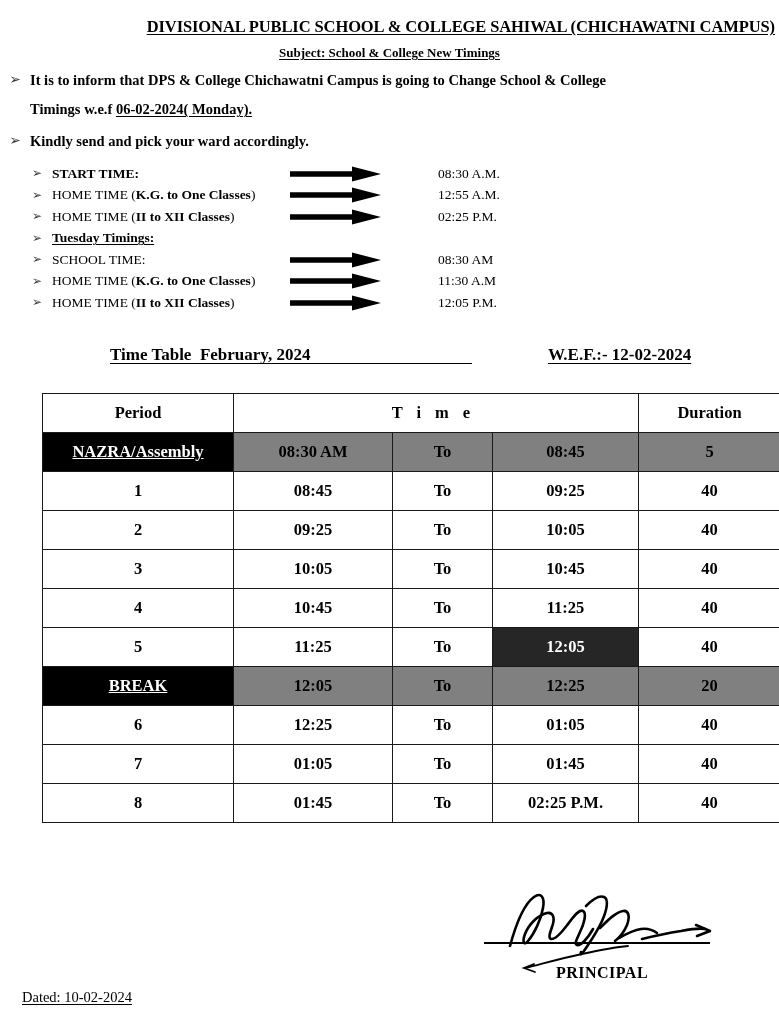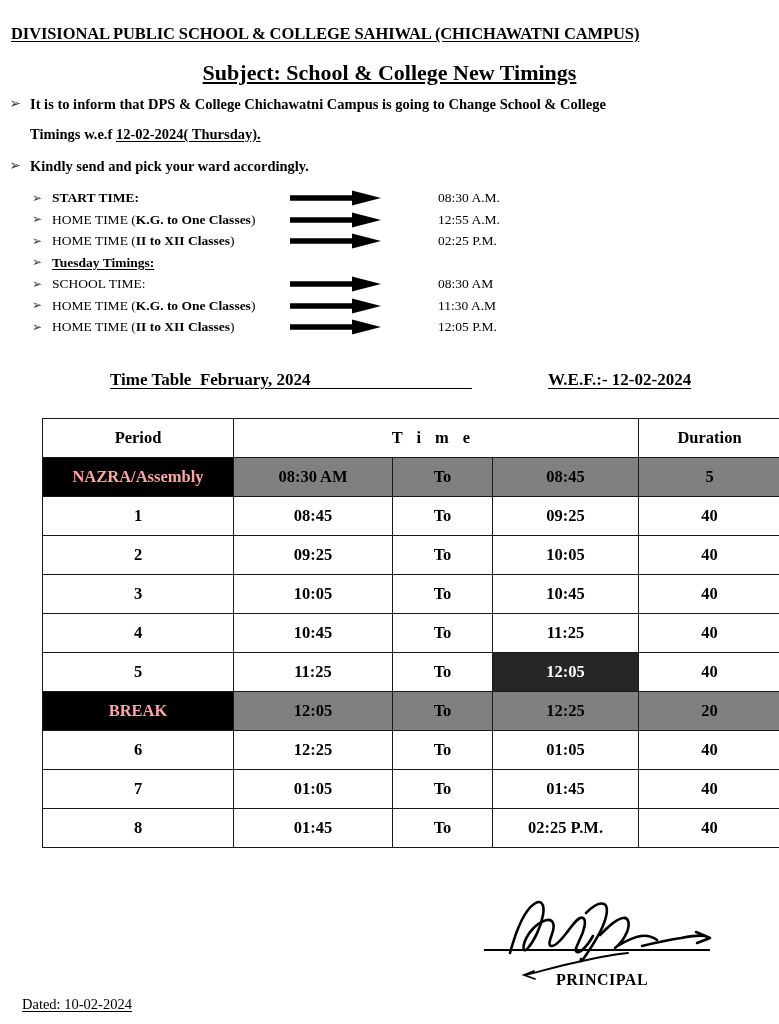--- a/index.html
+++ b/index.html
@@ -20,34 +20,34 @@
   .page {
     position: relative;
     width: 779px;
     height: 1024px;
     box-sizing: border-box;
     padding: 0;
   }
 
   
   .doc-title {
-    text-align: left;
+    text-align: right;
     font-weight: bold;
     font-size: 16.5px;
     letter-spacing: -0.1px;
     text-decoration: underline;
     text-underline-offset: 2px;
-    margin: 11px;
+    margin: 4px;
     padding-top: 14px;
     line-height: 1.15;
   }
   .doc-subject {
     text-align: center;
     font-weight: bold;
-    font-size: 22px;
+    font-size: 13px;
     text-decoration: underline;
     text-underline-offset: 2px;
     margin: 0;
     padding-top: 5px;
     line-height: 1.15;
   }
 
   
   .intro {
     margin: 0;
@@ -187,21 +187,22 @@
     letter-spacing: 0;
   }
   .time-spread {
     display: inline-block;
     letter-spacing: 14px;
     padding-left: 4px;
   }
 
   td.blackcell {
     background: #000000;
-    color: #fca5a5;
+    color: #ffffff;
+    text-decoration: underline;
   }
   td.graycell {
     background: #808080;
     color: #000000;
   }
   td.darkcell {
     background: #262626;
     color: #ffffff;
   }
 
@@ -252,21 +253,21 @@
 
   <h1 class="doc-title">DIVISIONAL PUBLIC SCHOOL &amp; COLLEGE SAHIWAL (CHICHAWATNI CAMPUS)</h1>
   <h2 class="doc-subject">Subject: School &amp;  College  New Timings</h2>
 
   <div class="intro">
     <div class="intro-line">
       <span class="bullet">➢</span>
       <span class="intro-text">It is to inform that DPS &amp; College Chichawatni Campus is going to Change School &amp; College</span>
     </div>
     <div class="intro-cont">
-      <span>Timings  w.e.f  </span><span class="u">12-02-2024( Thursday).</span>
+      <span>Timings  w.e.f  </span><span class="u">06-02-2024( Monday).</span>
     </div>
     <div class="intro-line second">
       <span class="bullet">➢</span>
       <span class="intro-text">Kindly send and pick your ward accordingly.</span>
     </div>
   </div>
 
   <div class="timings" id="timings-list">
       <div class="tim-row">
         <span class="tim-bullet">➢</span>

